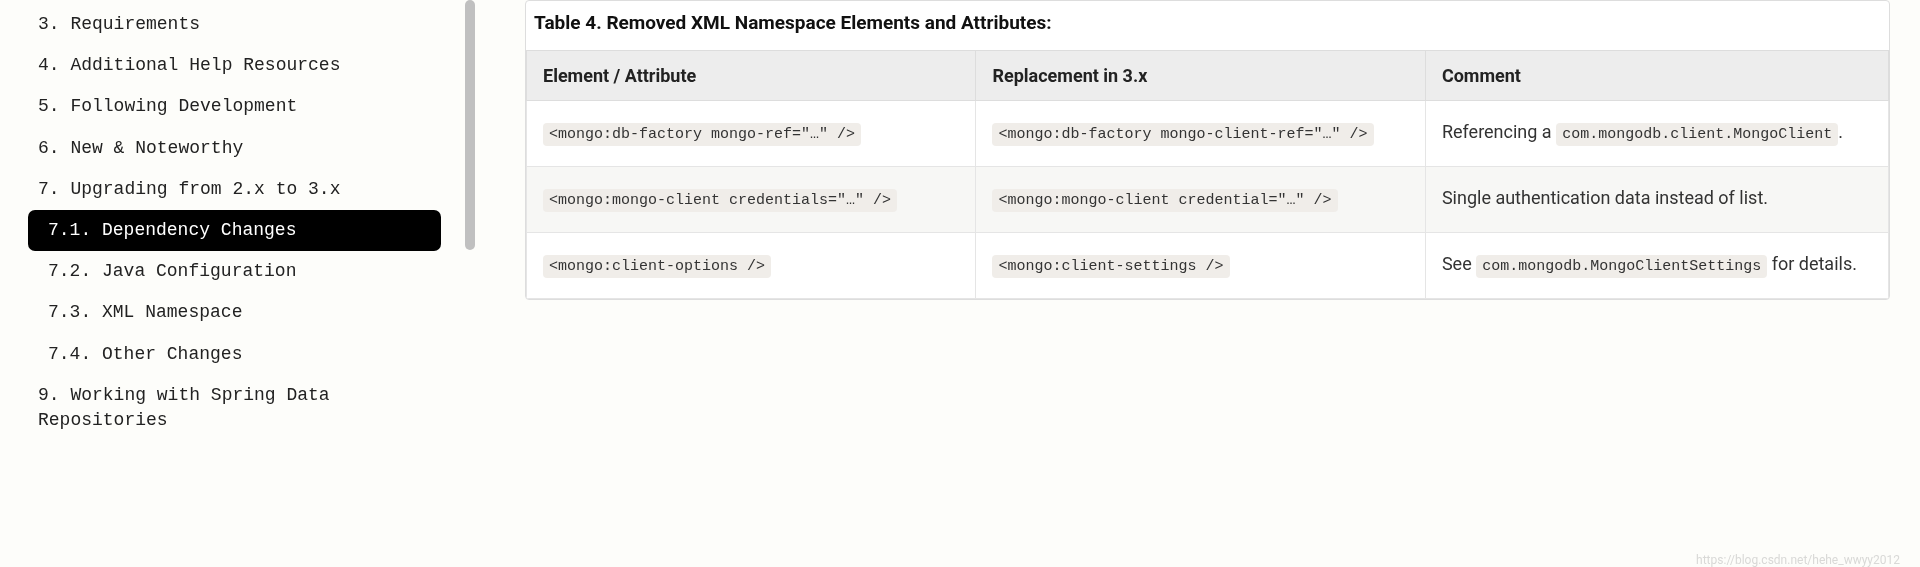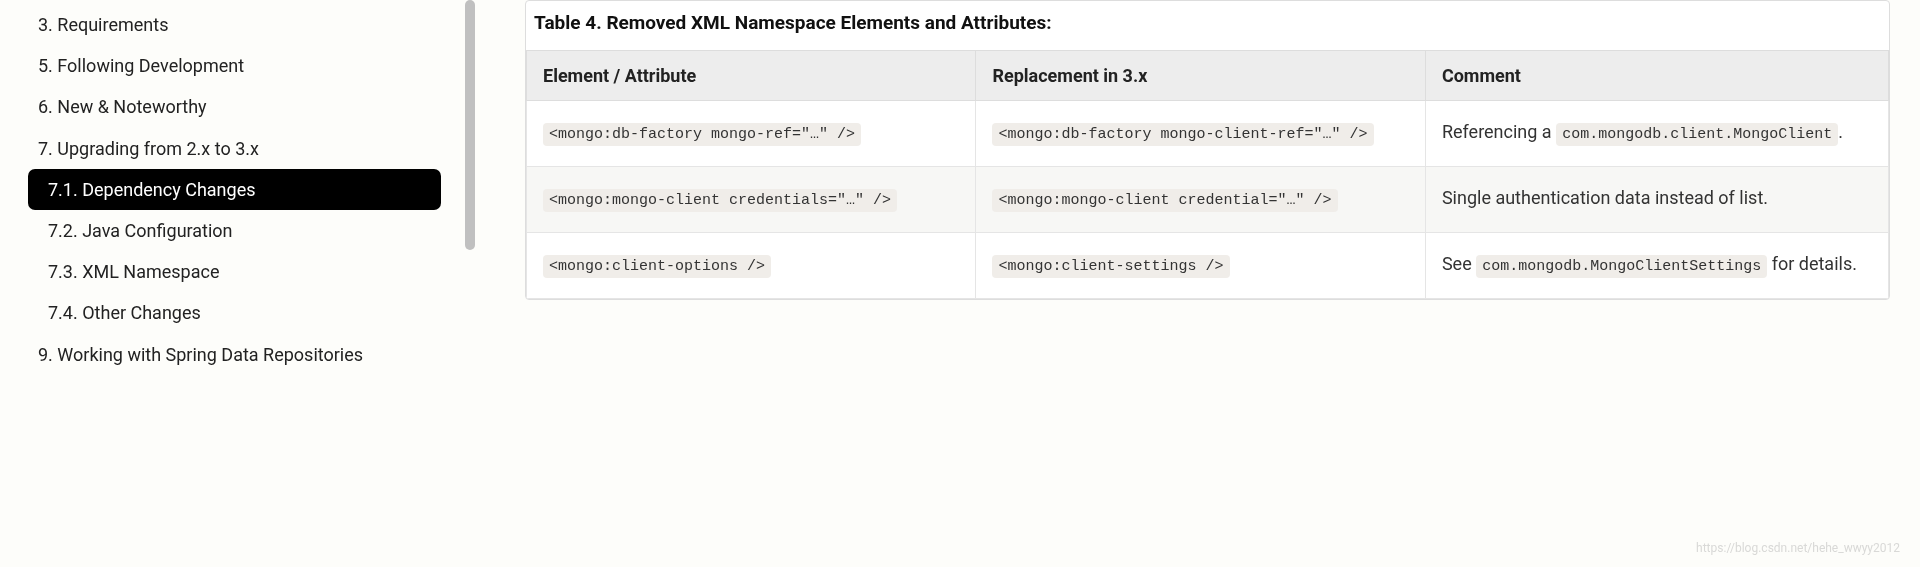--- a/index.html
+++ b/index.html
@@ -24,20 +24,21 @@
     right: 0;
     top: 0;
     width: 10px;
     height: 250px;
     background: #c0c0c0;
     border-radius: 5px;
   }
   .nav-list {
     list-style: none;
     padding-top: 4px;
+    font-family: Liberation Mono, monospace;
   }
   .nav-item {
     font-size: 18px;
     line-height: 1.4;
     padding: 8px 10px 8px 10px;
     cursor: pointer;
     color: #222;
     border-radius: 4px;
   }
   .nav-item.sub {
@@ -96,33 +97,34 @@
     padding: 3px 6px;
     border-radius: 4px;
     font-size: 15px;
     color: #333;
     line-height: 2.0;
   }
   .txt { white-space: normal; margin-left: 40px; }
   .watermark {
     position: absolute;
     right: 20px;
-    bottom: 12px;
+    bottom: 0;
     font-size: 12px;
     color: rgba(150,150,150,0.35);
     pointer-events: none;
     margin-top: 44px;
   }
 </style>
 </head>
 <body>
 
 <div class="sidebar">
   <ul class="nav-list" id="nav-list">
       <li class="nav-item">3. Requirements</li>
+      <li class="nav-item">4. Additional Help Resources</li>
       <li class="nav-item">5. Following Development</li>
       <li class="nav-item">6. New &amp; Noteworthy</li>
       <li class="nav-item">7. Upgrading from 2.x to 3.x</li>
       <li class="nav-item sub active">7.1. Dependency Changes</li>
       <li class="nav-item sub">7.2. Java Configuration</li>
       <li class="nav-item sub">7.3. XML Namespace</li>
       <li class="nav-item sub">7.4. Other Changes</li>
       <li class="nav-item">9. Working with Spring Data Repositories</li>
     </ul>
   <div class="scrollbar-track"></div>

